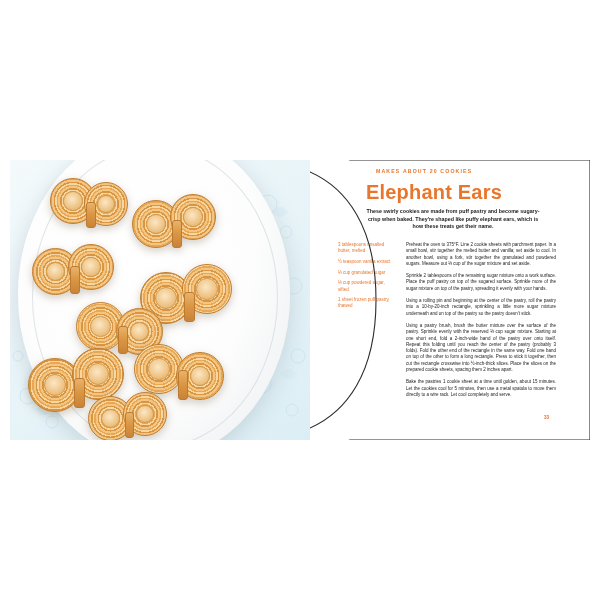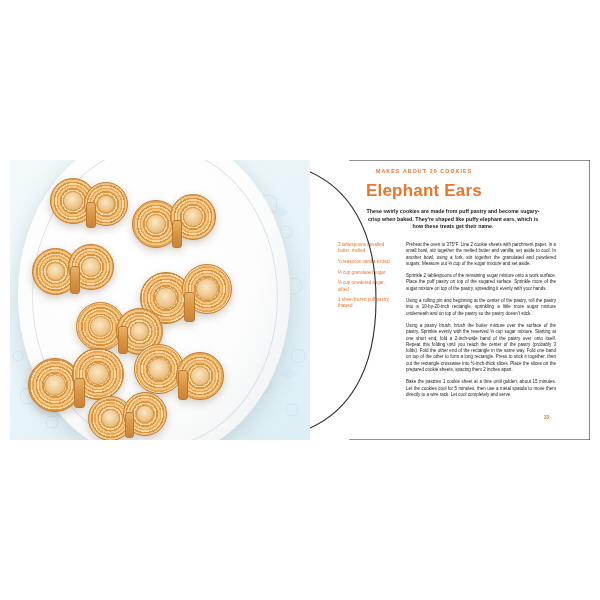--- a/index.html
+++ b/index.html
@@ -128,21 +128,21 @@
     top: 8px;
     font-size: 5.2px;
     letter-spacing: 1.15px;
     color: #e8762d;
     font-weight: bold;
   }
   .recipe-title {
     position: absolute;
     left: 56px;
     top: 21px;
-    font-size: 17px;
+    font-size: 20px;
     color: #e8762d;
     font-weight: bold;
     letter-spacing: .2px;
   }
   .headnote {
     position: absolute;
     left: 52px;
     top: 48px;
     width: 182px;
     font-size: 5.3px;

